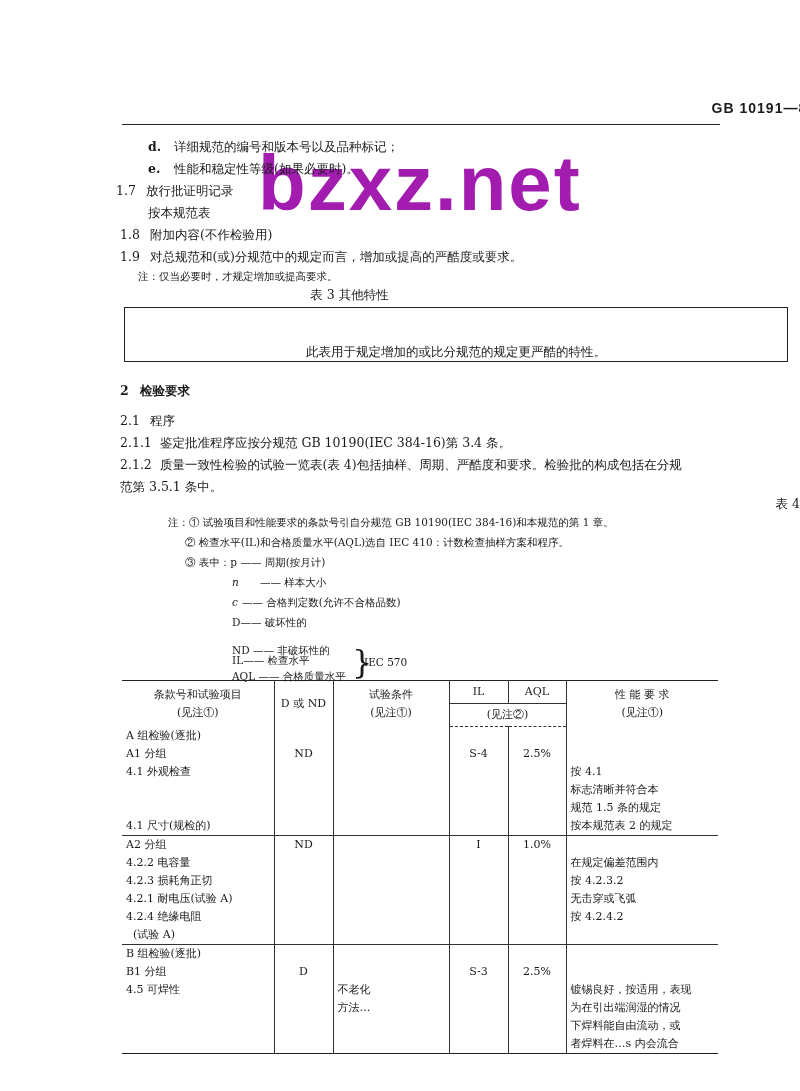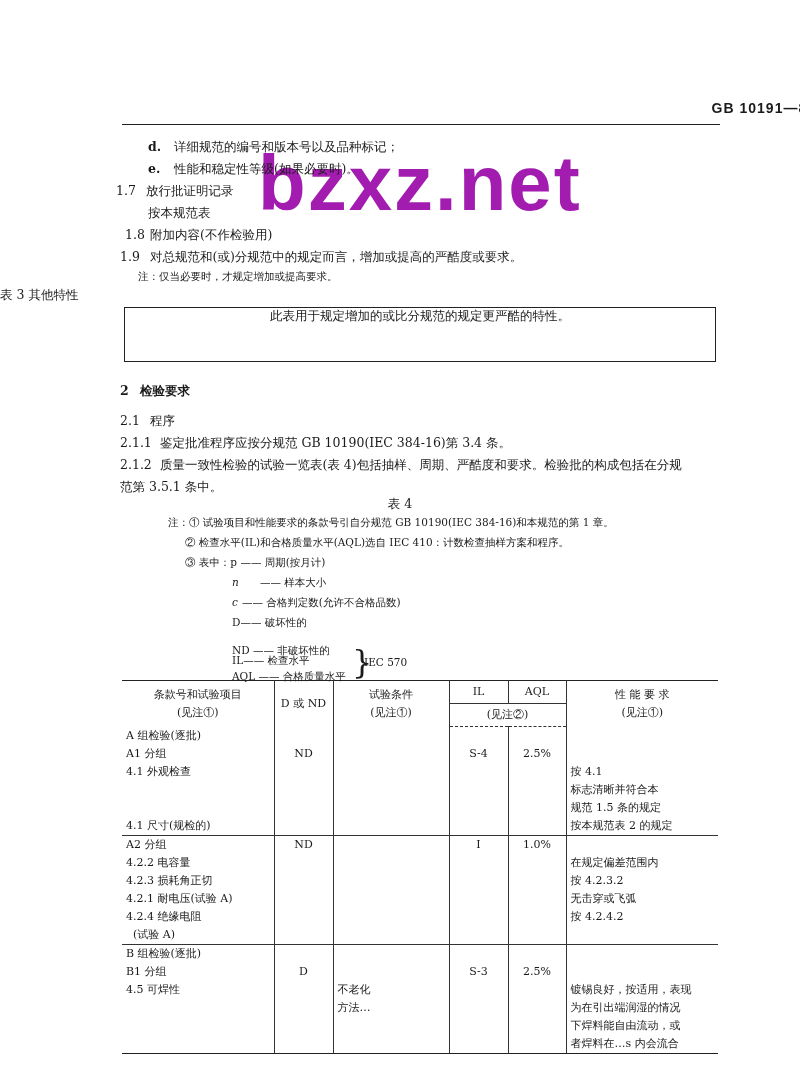--- a/index.html
+++ b/index.html
@@ -7,22 +7,22 @@
          font-family: "DejaVu Serif", "Liberation Serif", serif; color: #1a1a1a; }
   .abs { position: absolute; white-space: nowrap; }
   .header-code { left: 16px; width: 800px; top: 100px; text-align: right; font-family: "Liberation Sans", sans-serif;
                  font-size: 14px; font-weight: bold; letter-spacing: 1px; }
   .header-rule { left: 122px; width: 598px; top: 124px; height: 0; border-top: 1.5px solid #222; }
   .t { font-size: 12.5px; line-height: 22px; }
   .small { font-size: 10.5px; line-height: 20px; }
   .watermark { left: 258px; top: 138px; font-family: "Liberation Sans", sans-serif; font-weight: bold;
                font-size: 78px; color: #a21caf; letter-spacing: 2px; z-index: 0; }
   .content { z-index: 1; }
-  .t3-box { left: 124px; top: 307px; width: 592px; height: 55px; border: 1.5px solid #222; box-sizing: border-box;
-            display: flex; align-items: flex-start; justify-content: center; font-size: 12.5px; }
+  .t3-box { left: 124px; top: 307px; width: 664px; height: 55px; border: 1.5px solid #222; box-sizing: border-box;
+            display: flex; align-items: flex-end; justify-content: center; font-size: 12.5px; }
   .bold { font-weight: bold; }
   .brace { font-size: 32px; line-height: 32px; font-family: "DejaVu Serif", serif; }
   table.t4 { position: absolute; left: 122px; top: 680px; width: 596px; border-collapse: collapse;
              font-size: 11px; line-height: 18px; z-index: 1; }
   table.t4 th, table.t4 td { border-left: 1px solid #333; border-right: 1px solid #333; vertical-align: top;
                               padding: 0 4px; font-weight: normal; }
   table.t4 th { text-align: center; vertical-align: middle; }
   table.t4 tr.hdr1 th { border-top: 1.5px solid #222; }
   table.t4 tr.hdr2 th { border-bottom: 1px dashed #333; }
   table.t4 tr.grp td { border-bottom: 1px solid #333; }
@@ -47,48 +47,48 @@
 <div class="abs t content" style="left:148px; top:158px;">
   <span class="bold" style="display:inline-block;width:26px;">e.</span><span>性能和稳定性等级(如果必要时)。</span>
 </div>
 
 <div class="abs t content" style="left:116px; top:180px;">
   <span style="display:inline-block;width:30px;">1.7</span><span>放行批证明记录</span>
 </div>
 <div class="abs t content" style="left:148px; top:202px;">按本规范表</div>
 
 <div class="abs t content" style="left:120px; top:224px;">
-  <span style="display:inline-block;width:30px;text-align:center;">1.8</span><span>附加内容(不作检验用)</span>
+  <span style="display:inline-block;width:30px;">1.8</span><span>附加内容(不作检验用)</span>
 </div>
 
 <div class="abs t content" style="left:120px; top:246px;">
   <span style="display:inline-block;width:30px;">1.9</span><span>对总规范和(或)分规范中的规定而言，增加或提高的严酷度或要求。</span>
 </div>
 <div class="abs small content" style="left:138px; top:266px;">注：仅当必要时，才规定增加或提高要求。</div>
 
-<div class="abs t content" style="left:0; width:643px; top:284px;">表 3   其他特性</div>
+<div class="abs t content" style="left:0; width:643px; text-align:center; top:284px;padding-left:28px;">表 3   其他特性</div>
 <div class="abs t3-box content">
   <span>此表用于规定增加的或比分规范的规定更严酷的特性。</span>
 </div>
 
 <div class="abs t content bold" style="left:120px; top:380px;">
   <span style="display:inline-block;width:20px;">2</span><span>检验要求</span>
 </div>
 <div class="abs t content" style="left:120px; top:410px;">
   <span style="display:inline-block;width:30px;">2.1</span><span>程序</span>
 </div>
 <div class="abs t content" style="left:120px; top:432px;">
   <span style="display:inline-block;width:40px;">2.1.1</span><span>鉴定批准程序应按分规范 GB 10190(IEC 384-16)第 3.4 条。</span>
 </div>
 <div class="abs t content" style="left:120px; top:454px;">
   <span style="display:inline-block;width:40px;">2.1.2</span><span>质量一致性检验的试验一览表(表 4)包括抽样、周期、严酷度和要求。检验批的构成包括在分规</span>
 </div>
 <div class="abs t content" style="left:120px; top:476px;">范第 3.5.1 条中。</div>
 
-<div class="abs t content" style="left:0; width:800px; text-align:center; top:493px;">表 4</div>
+<div class="abs t content" style="left:0; width:800px; text-align:right; top:493px;">表 4</div>
 <div class="abs small content" style="left:168px; top:512px;">注：① 试验项目和性能要求的条款号引自分规范 GB 10190(IEC 384-16)和本规范的第 1 章。</div>
 <div class="abs small content" style="left:185px; top:532px;">② 检查水平(IL)和合格质量水平(AQL)选自 IEC 410：计数检查抽样方案和程序。</div>
 <div class="abs small content" style="left:185px; top:552px;">③ 表中：p —— 周期(按月计)</div>
 
 <div class="abs small content" style="left:232px; top:572px;">
   <i style="display:inline-block;width:28px;">n</i><span>—— 样本大小</span>
 </div>
 <div class="abs small content" style="left:232px; top:592px;">
   <i style="display:inline-block;width:10px;">c</i><span>—— 合格判定数(允许不合格品数)</span>
 </div>

